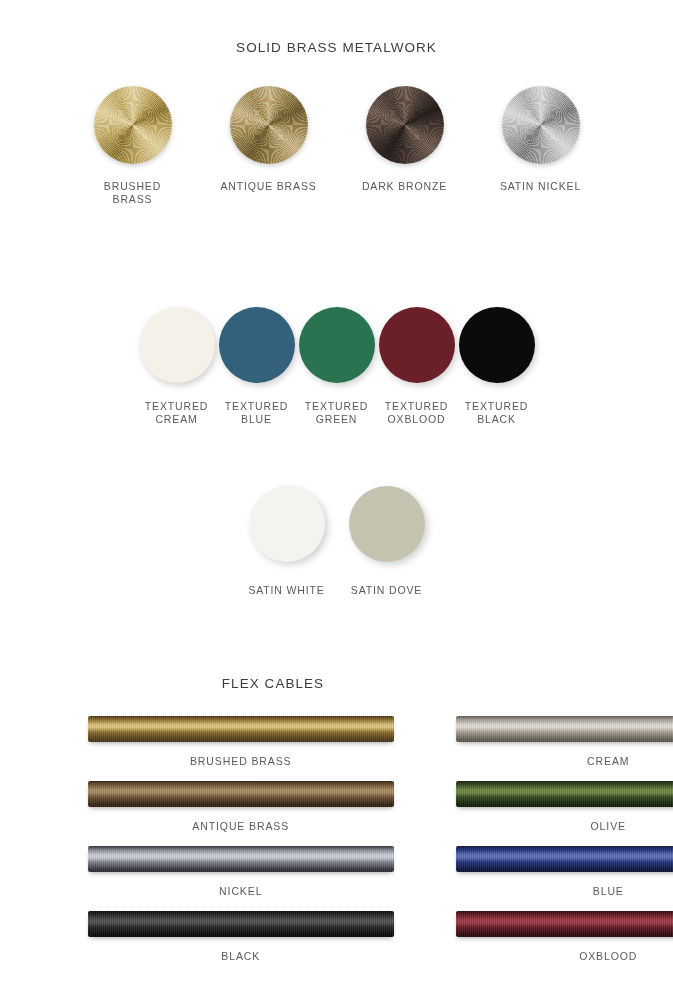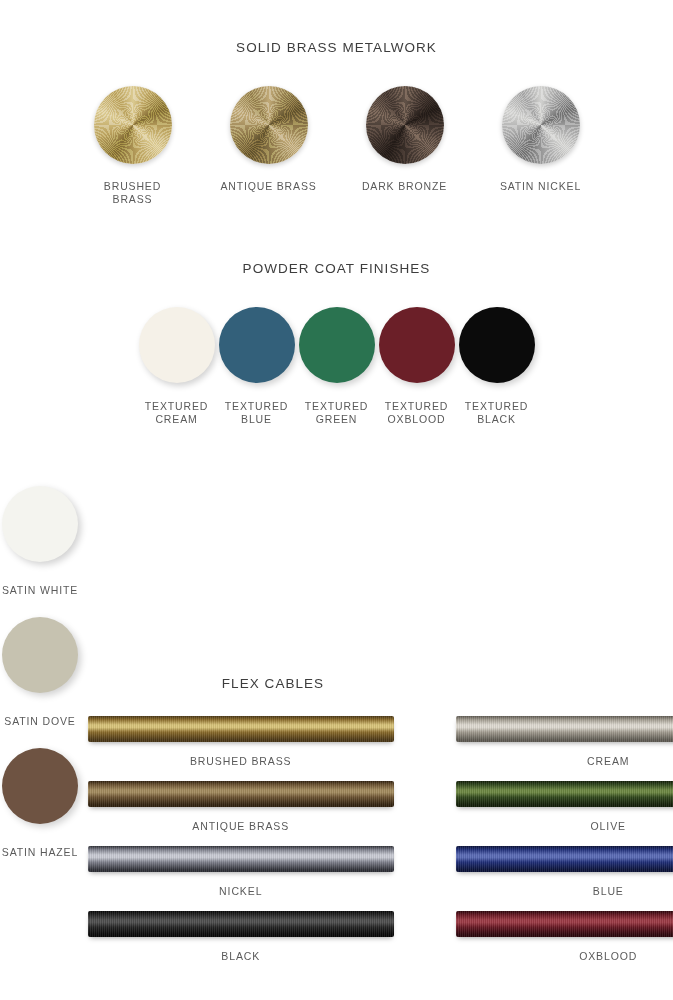--- a/index.html
+++ b/index.html
@@ -84,21 +84,21 @@
   .powder-row { }
   .powder-cell { width: 80px; }
   .powder-dot {
     width: 76px;
     height: 76px;
     border-radius: 50%;
     box-shadow: 2px 3px 6px rgba(0,0,0,0.18);
   }
   .powder-label { margin-top: 17px; }
 
-  .satin-row { gap: 20px; flex-direction: column; }
+  .satin-row { gap: 20px; }
   .satin-cell { width: 80px; }
   .satin-dot {
     width: 76px;
     height: 76px;
     border-radius: 50%;
     box-shadow: 3px 3px 7px rgba(0,0,0,0.18);
   }
   .satin-label { margin-top: 22px; }
 
   
@@ -173,21 +173,20 @@
       <div class="metal-disc" id="m2" style="background: conic-gradient(rgb(107, 90, 78) 0deg, rgb(71, 58, 51) 28deg, rgb(36, 28, 24) 62deg, rgb(71, 58, 51) 96deg, rgb(107, 90, 78) 132deg, rgb(71, 58, 51) 170deg, rgb(36, 28, 24) 212deg, rgb(71, 58, 51) 250deg, rgb(107, 90, 78) 292deg, rgb(71, 58, 51) 330deg, rgb(107, 90, 78) 360deg);"></div>
       <div class="swatch-label metal-label">DARK BRONZE</div>
     </div>
 
     <div class="swatch-cell metal-cell">
       <div class="metal-disc" id="m3" style="background: conic-gradient(rgb(214, 214, 212) 0deg, rgb(171, 171, 171) 28deg, rgb(124, 124, 124) 62deg, rgb(171, 171, 171) 96deg, rgb(214, 214, 212) 132deg, rgb(171, 171, 171) 170deg, rgb(124, 124, 124) 212deg, rgb(171, 171, 171) 250deg, rgb(214, 214, 212) 292deg, rgb(171, 171, 171) 330deg, rgb(214, 214, 212) 360deg);"></div>
       <div class="swatch-label metal-label">SATIN NICKEL</div>
     </div>
   </div>
 
-  <div id="powder-title" class="section-title">POWDER COAT FINISHES</div>
 
   <div id="powder-block" class="swatch-row powder-row">
 
     <div class="swatch-cell powder-cell">
       <div class="powder-dot" id="p0" style="background: rgb(245, 241, 232);"></div>
       <div class="swatch-label powder-label">TEXTURED
 CREAM</div>
     </div>
 
     <div class="swatch-cell powder-cell">
@@ -220,24 +219,20 @@
     <div class="swatch-cell satin-cell">
       <div class="satin-dot" id="s0" style="background: rgb(244, 244, 239);"></div>
       <div class="swatch-label satin-label">SATIN WHITE</div>
     </div>
 
     <div class="swatch-cell satin-cell">
       <div class="satin-dot" id="s1" style="background: rgb(198, 194, 176);"></div>
       <div class="swatch-label satin-label">SATIN DOVE</div>
     </div>
 
-    <div class="swatch-cell satin-cell">
-      <div class="satin-dot" id="s2" style="background: rgb(110, 83, 66);"></div>
-      <div class="swatch-label satin-label">SATIN HAZEL</div>
-    </div>
 
 
   </div>
 
   <div id="cables-title" class="section-title">FLEX CABLES</div>
 
   <div id="cables-block" class="cable-grid">
 
     <div class="cable-cell">
       <div class="cable-bar" id="c0" style="background: linear-gradient(rgb(74, 55, 22) 0%, rgb(138, 107, 42) 14%, rgb(217, 196, 122) 34%, rgb(217, 196, 122) 44%, rgb(138, 107, 42) 62%, rgb(74, 55, 22) 92%, rgb(74, 55, 22) 100%);"></div>

